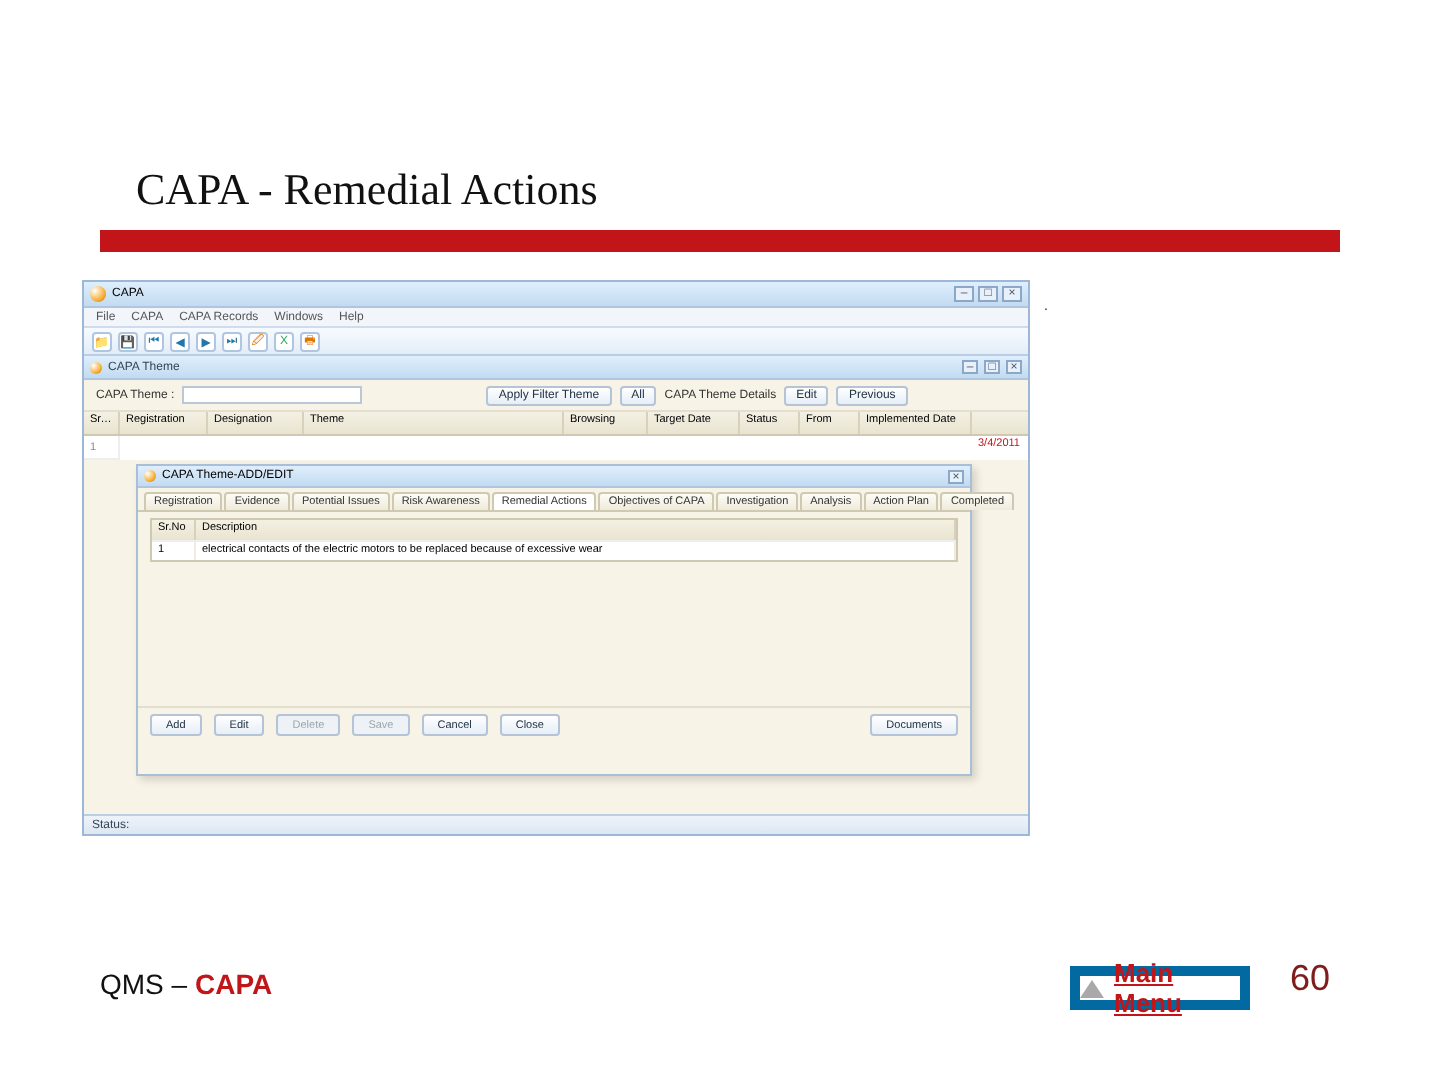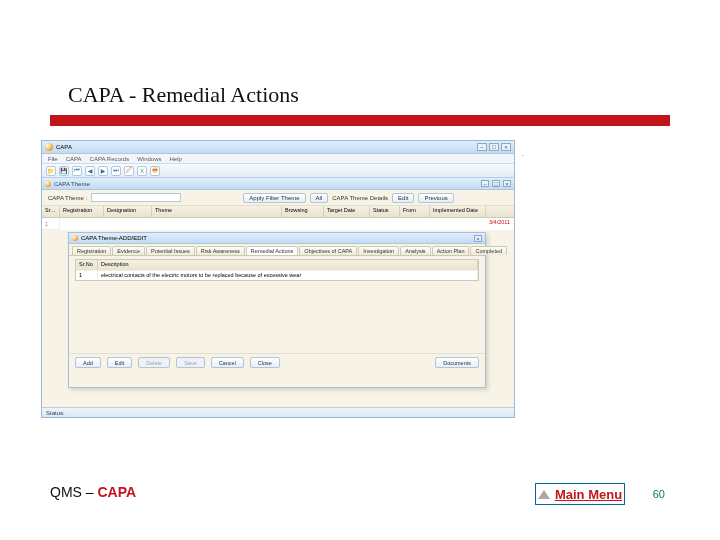--- a/index.html
+++ b/index.html
@@ -46,23 +46,23 @@
   .dlg .body { height:94px; }
   .dlg .btnrow { display:flex; gap:6px; justify-content:center; align-items:center; height:18px; border-top:1px solid #e3dfcf; background:#f7f3e6; padding:0 6px; }
   .btn { height:11px; border:1px solid #b4c3d6; background:linear-gradient(#fff,#e6eef7); border-radius:2px; padding:0 7px; font-size:5.5px; color:#234; display:inline-flex; align-items:center; }
   .btn.disabled { color:#9aa; background:#eef1f5; }
   .statusbar { height:10px; background:linear-gradient(#eef3f9,#dce7f3); border-top:1px solid #b9cde3; font-size:6px; color:#345; padding:0 4px; display:flex; align-items:center; }
   .annot { position:absolute; left:522px; top:150px; font-size:7px; color:#222; }
   
   .footer-left { position:absolute; left:50px; bottom:40px; font-size:14px; font-family:"Trebuchet MS",sans-serif; }
   .footer-left .q { color:#111; }
   .footer-left .c { color:#c1151a; font-weight:bold; }
-  .mainmenu { position:absolute; right:95px; bottom:35px; width:90px; height:22px; border:1px solid #0369a1; background:#fff; display:flex; align-items:center; justify-content:center; gap:5px; font-size:13px; font-weight:bold; color:#c1151a; text-decoration:underline; cursor:pointer; }
+  .mainmenu { position:absolute; right:95px; bottom:35px; width:90px; height:22px; border:5px solid #0369a1; background:#fff; display:flex; align-items:center; justify-content:center; gap:5px; font-size:13px; font-weight:bold; color:#c1151a; text-decoration:underline; cursor:pointer; }
   .mainmenu .tri { width:0; height:0; border-left:6px solid transparent; border-right:6px solid transparent; border-bottom:9px solid #a9a9a9; }
-  .pageno { position:absolute; right:55px; bottom:40px; font-size:11px; color:#0f766e; }
+  .pageno { position:absolute; right:55px; bottom:40px; font-size:18px; color:#7f1d1d; }
 </style>
 </head>
 <body>
 
 <div class="slide">
 
   <div class="title">CAPA - Remedial Actions</div>
   <div class="redbar"></div>
 
   <div class="annot">.</div>

